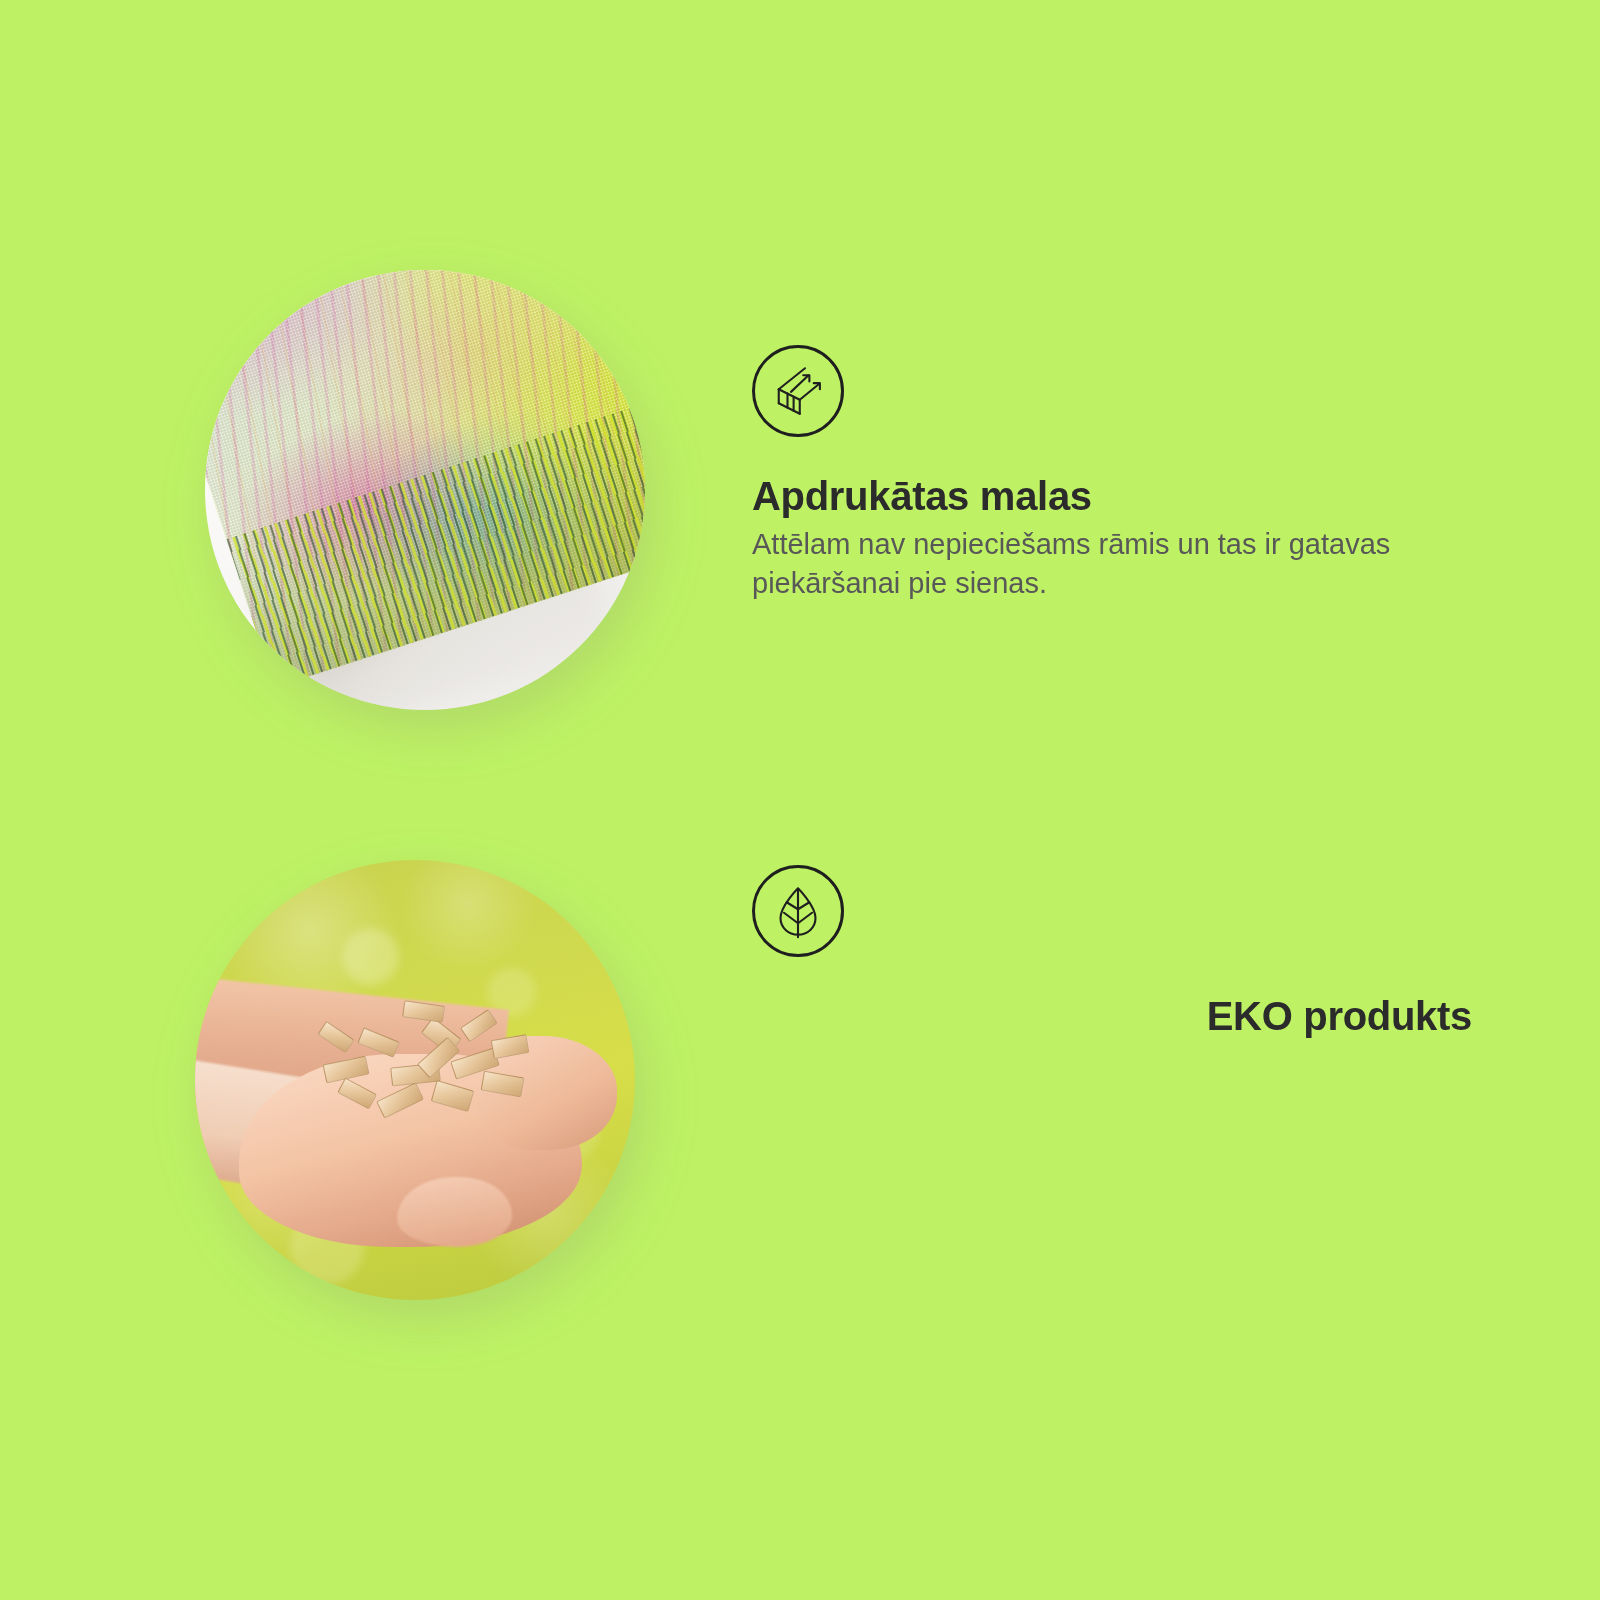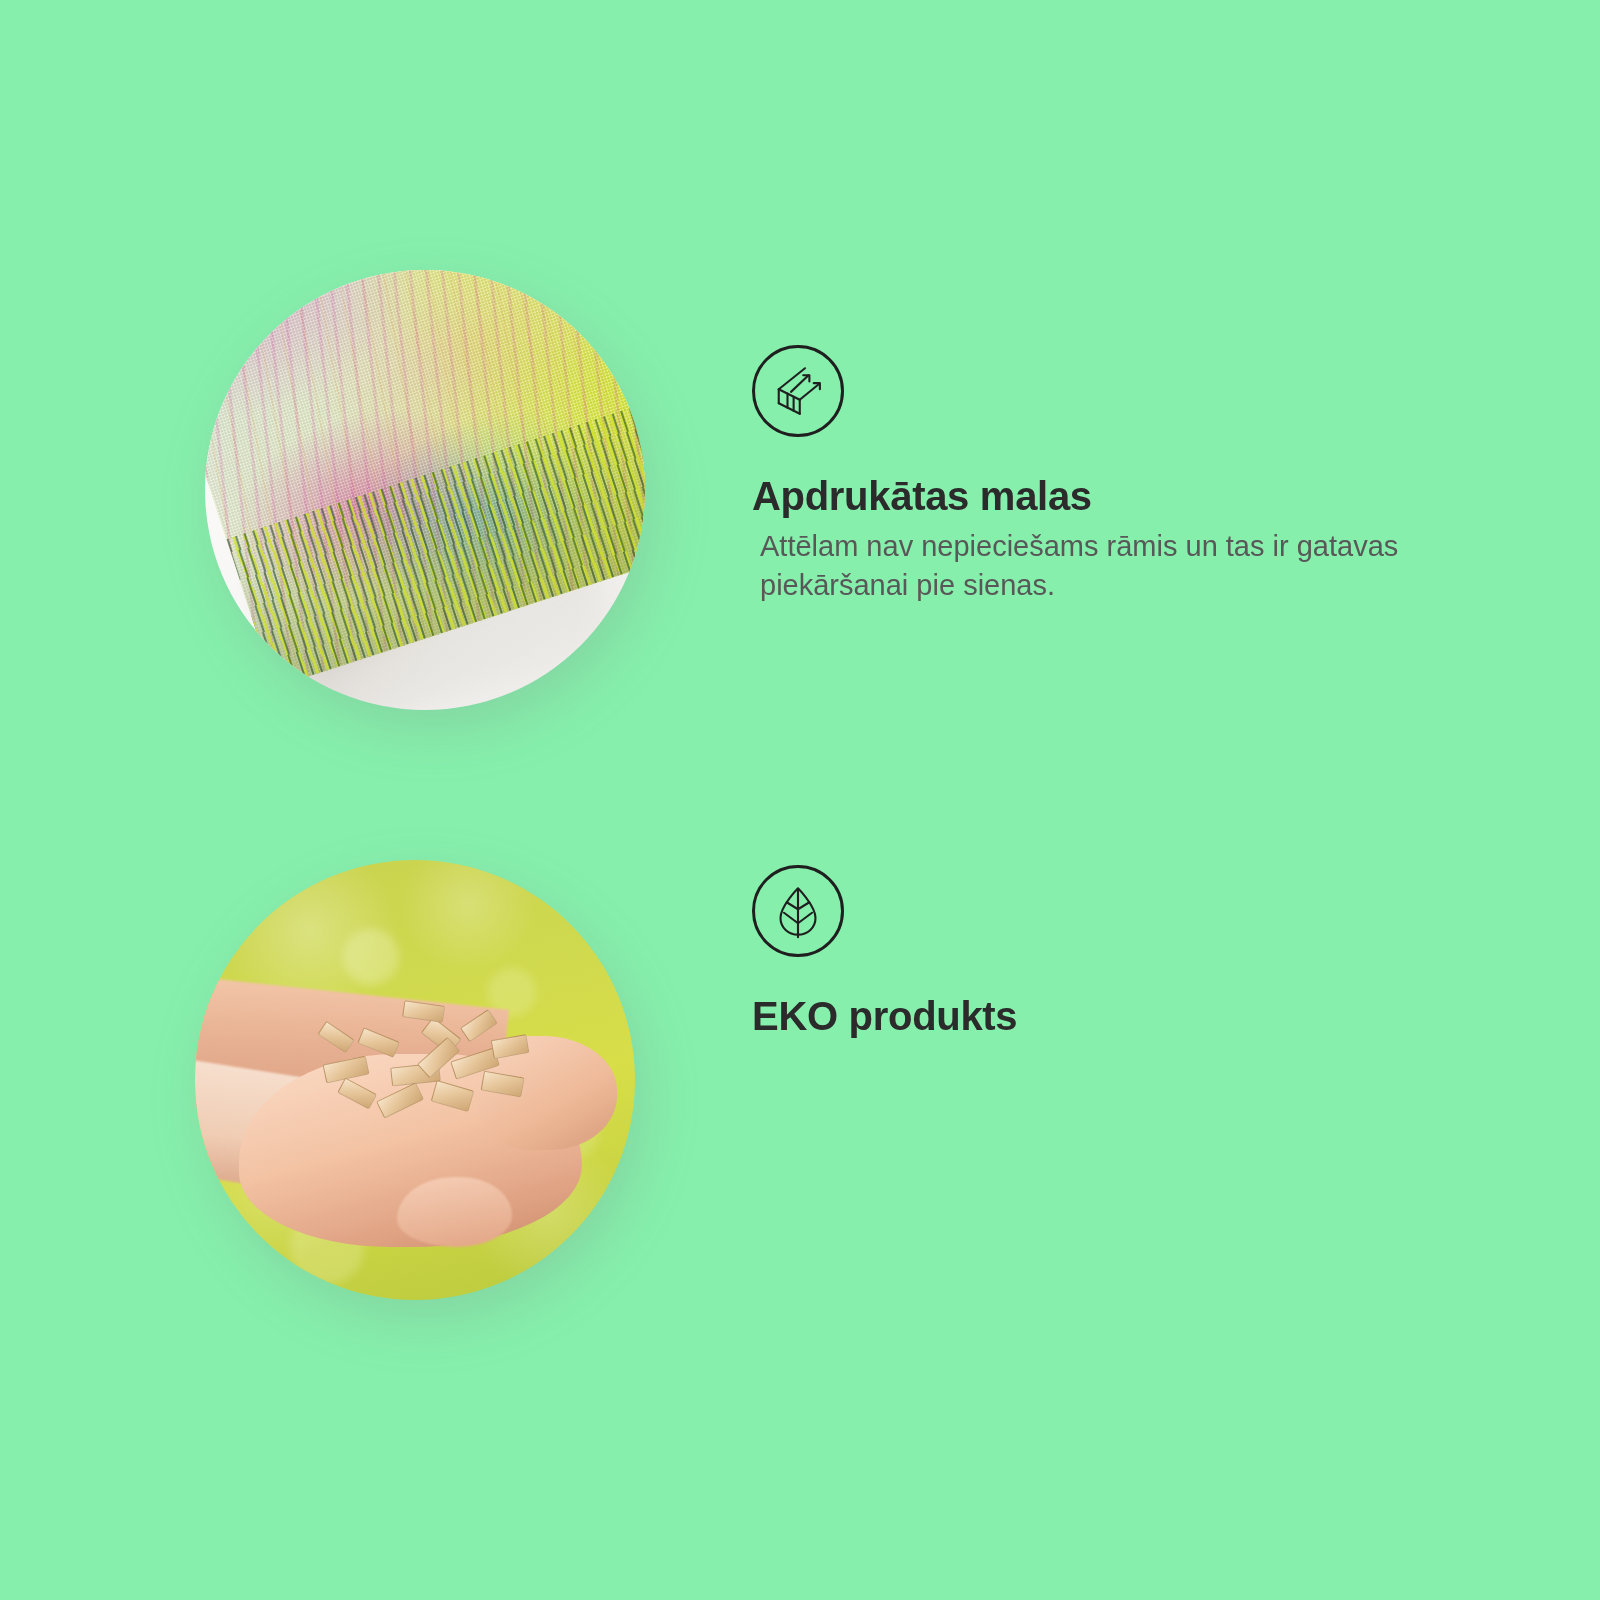--- a/index.html
+++ b/index.html
@@ -11,32 +11,32 @@
     height: 1600px;
     background: #f0f0f0;
     font-family: "Liberation Sans", sans-serif;
     overflow: hidden;
     position: relative;
   }
 
   .page {
     position: absolute;
     inset: 0;
-    background: #86efac;
+    background: #bef264;
   }
 
   
   .feature {
     position: absolute;
     left: 0;
     width: 1600px;
     display: block;
   }
   .feature-top    { top: 250px;  height: 520px; }
-  .feature-bottom { top: 840px;  height: 520px; }
+  .feature-bottom { top: 840px;  height: 520px; text-align: right; }
 
   
   .photo-wrap {
     position: absolute;
     left: 205px;
     top: 20px;
     width: 440px;
     height: 440px;
   }
   .photo-shadow {
@@ -237,21 +237,21 @@
 
   .feature-title {
     margin: 36px 0 6px 0;
     font-size: 40px;
     font-weight: bold;
     color: #2b2b2b;
     letter-spacing: -0.3px;
     line-height: 1.15;
   }
   .feature-desc {
-    margin: 8px;
+    margin: 0;
     font-size: 29px;
     color: #585858;
     line-height: 1.34;
     max-width: 710px;
   }
 </style>
 </head>
 <body>
 
 <div class="page">

